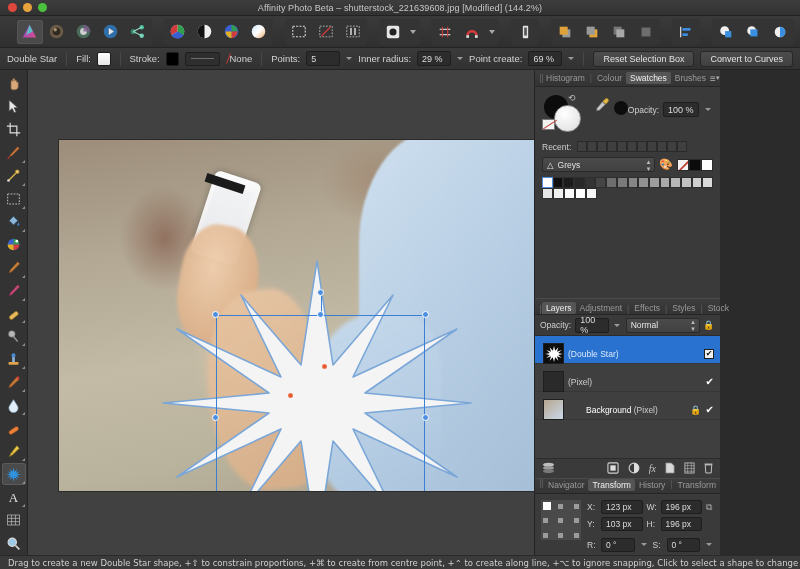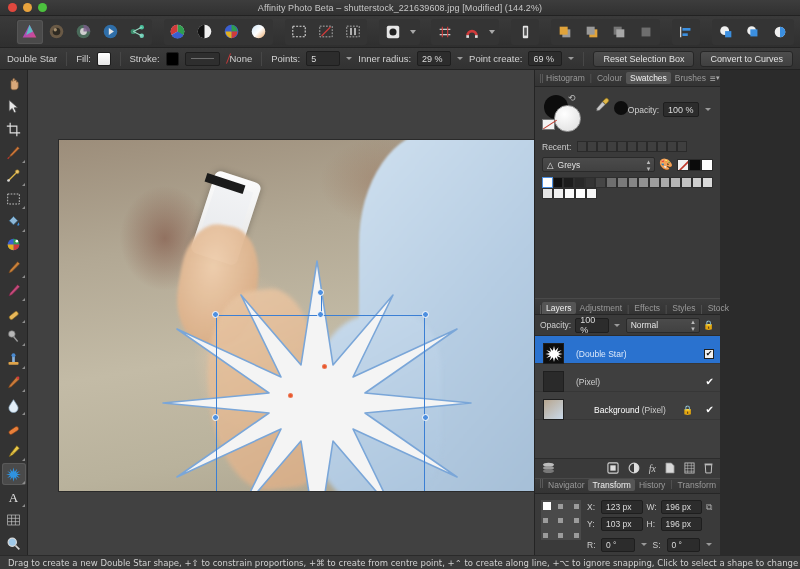--- a/index.html
+++ b/index.html
@@ -160,21 +160,21 @@
     height:17px; background: linear-gradient(#3c3c3c,#343434); border-top:1px solid #4a4a4a; border-bottom:1px solid #262626;
     display:flex; align-items:flex-end; padding-left:4px; font-size:8.5px; color:#9a9a9a;
   }
   .layers-opts { height:20px; display:flex; align-items:center; gap:4px; padding:0 5px; font-size:8.5px; color:#cfcfcf; background:#3a3a3a; }
   .blend-select {
     width:86px; height:15px; background: linear-gradient(#4b4b4b,#414141); border:1px solid #2a2a2a; border-radius:2px;
     display:flex; align-items:center; padding:0 4px; font-size:8.5px; color:#e6e6e6;
   }
   .blend-select .updown { margin-left:auto; font-size:7px; color:#bbb; line-height:7px; }
   .layer-list { background:#3f3f3f; border-top:1px solid #2c2c2c; }
-  .layer-row { height:28px; display:flex; align-items:center; padding:8px 6px 0 8px; gap:12px; border-bottom:1px solid #373737; }
+  .layer-row { height:28px; display:flex; align-items:center; padding:8px 6px 0 8px; gap:4px; border-bottom:1px solid #373737; }
   .layer-row.selected { background:#2a72cf; }
   .layer-thumb { width:21px; height:21px; border:1px solid #1f1f1f; background:#111; overflow:hidden; position:relative; flex:none; }
   .layer-name { font-size:8.5px; color:#cfcfcf; flex:1; white-space:nowrap; overflow:hidden; }
   .layer-row.selected .layer-name { color:#dbe8fa; }
   .layer-name b { font-weight:normal; color:#ffffff;margin-left:18px; }
   .lock-ic { font-size:9px; color:#c9a43a; }
   .chk { font-size:10px; color:#ffffff; }
   .chkbox { width:10px; height:10px; border:1px solid #1f1f1f; background:#f0f0f0; display:flex; align-items:center; justify-content:center; font-size:8px; color:#111; }
   .layers-foot { height:20px; background:#3a3a3a; display:flex; align-items:center; padding:0 7px; gap:9px; font-size:10px; color:#c8c8c8; border-top:1px solid #2c2c2c; }
   .lf-right { margin-left:auto; display:flex; gap:9px; }

